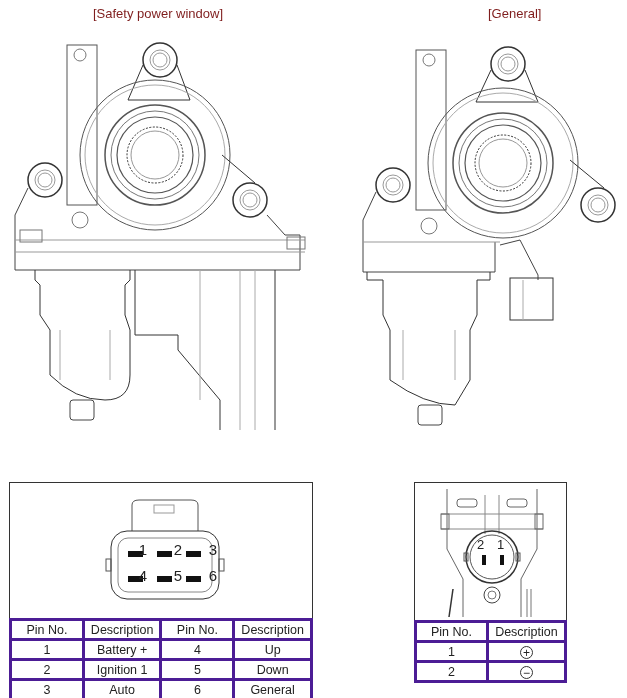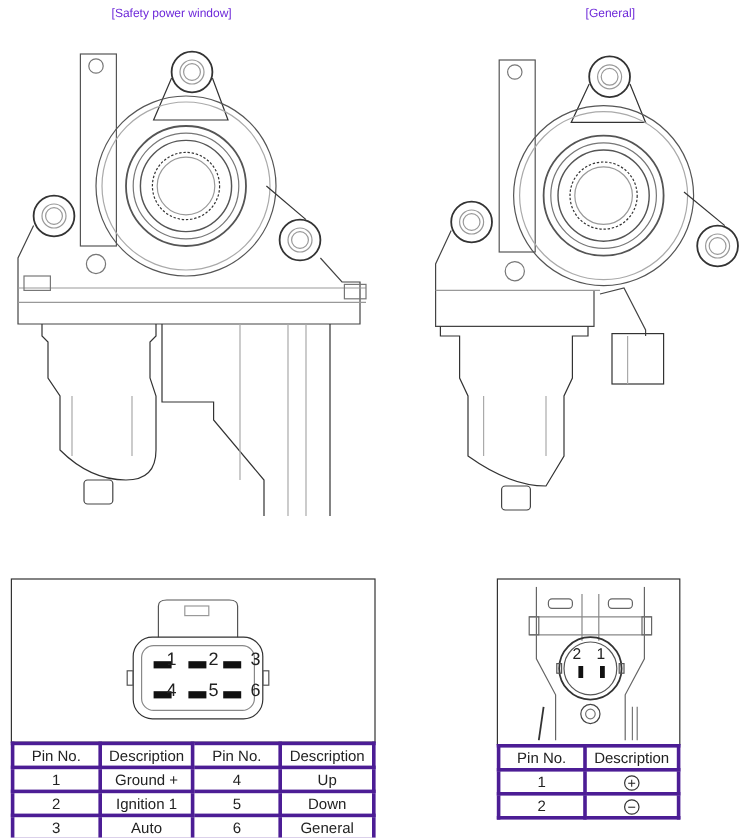--- a/index.html
+++ b/index.html
@@ -1,18 +1,18 @@
 <!DOCTYPE html>
 <html><head>
 <meta charset="utf-8">
 <style>
   html, body { margin: 0; padding: 0; background: #ffffff; }
   body { width: 627px; height: 698px; position: relative; overflow: hidden;
          font-family: "Liberation Sans", sans-serif; color: #222; }
-  .title { position: absolute; font-size: 10px; color: #6d28d9; white-space: nowrap; }
+  .title { position: absolute; font-size: 13px; color: #7f1d1d; white-space: nowrap; }
   .drawing { position: absolute; }
   .box { position: absolute; border: 1px solid #333; background: #fff; box-sizing: border-box; }
   table.pins { position: absolute; border-collapse: collapse; font-size: 12.5px; }
   table.pins td, table.pins th { border: 3px solid #4c1d95; text-align: center; padding: 0; height: 17px;
          font-weight: normal; color: #222; }
   .sym { display: inline-block; width: 13px; height: 13px; border: 1px solid #333; border-radius: 50%;
          line-height: 12px; font-size: 12px; text-align: center; vertical-align: middle; box-sizing: border-box; }
 </style>
 </head>
 <body>
@@ -126,21 +126,21 @@
 <table class="pins" style="left:9px; top:618px; width:304px;">
   <tbody>
       <tr>
     <th style="width:75px">Pin No.</th>
     <th style="width:76px">Description</th>
     <th style="width:75px">Pin No.</th>
     <th style="width:76px">Description</th>
   </tr>
   <tr>
     <td>1</td>
-    <td>Ground +</td>
+    <td>Battery +</td>
     <td>4</td>
     <td>Up</td>
   </tr>
   <tr>
     <td>2</td>
     <td>Ignition 1</td>
     <td>5</td>
     <td>Down</td>
   </tr>
   <tr>

